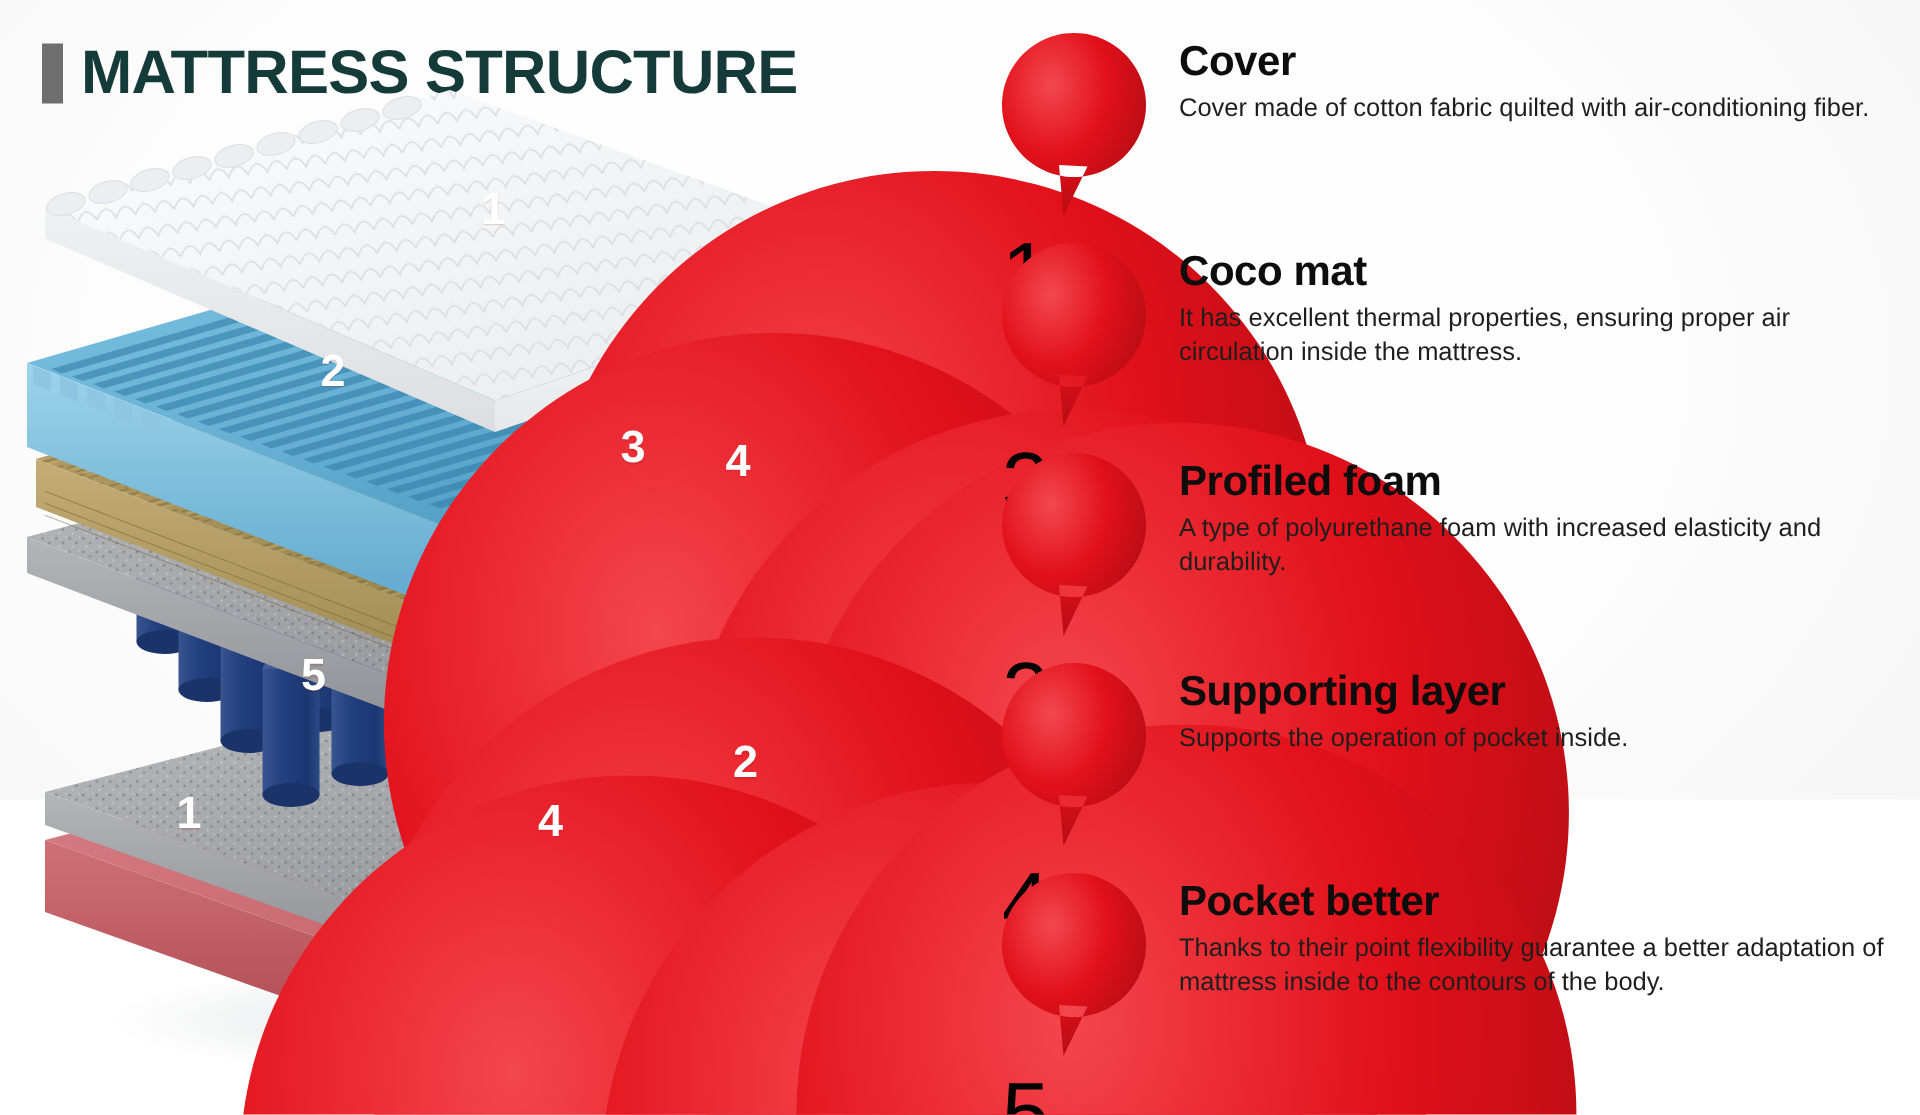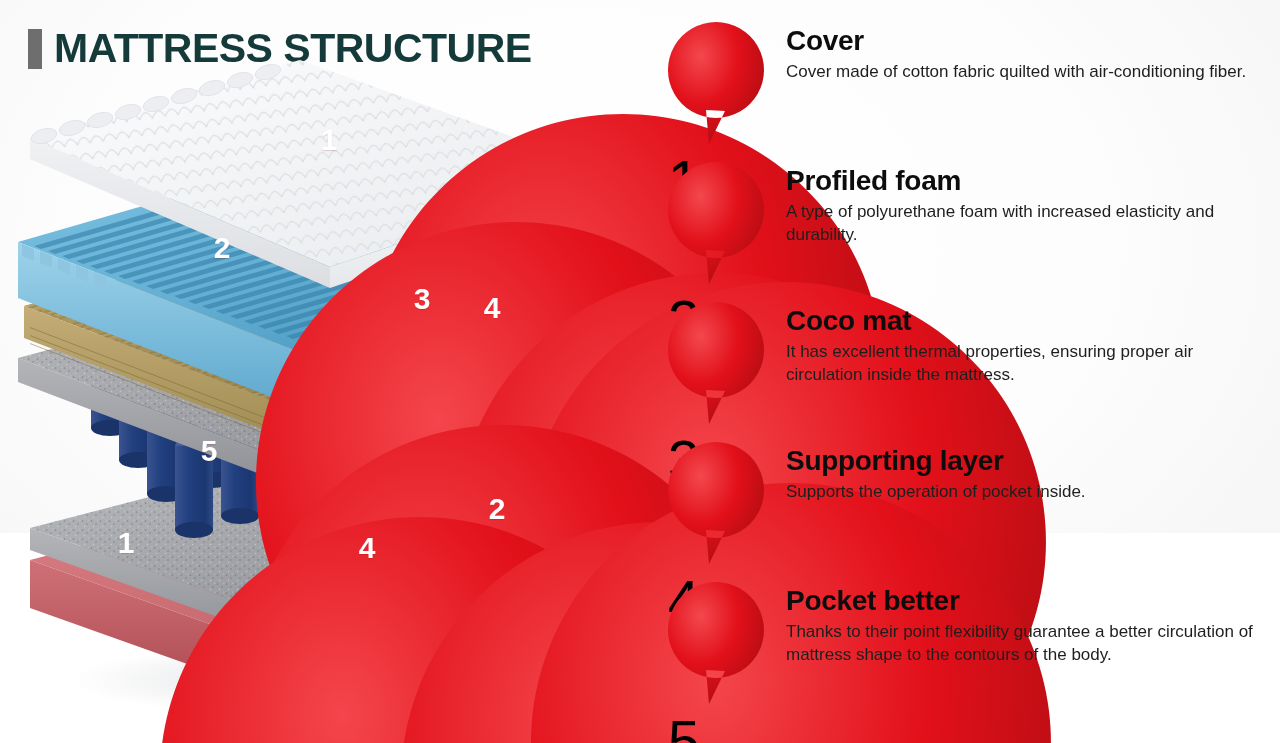--- a/index.html
+++ b/index.html
@@ -638,38 +638,38 @@
         <div class="item-title">Cover</div>
         <div class="item-desc">Cover made of cotton fabric quilted with air-conditioning fiber.</div>
       </div>
     </div>
 
     <div class="list-item">
       <div class="pin-large">
         <svg viewBox="0 0 96 122" width="96" height="122">
           <path d="M48 0 a48 48 0 1 1 -0.01 0 Z M38 88 L41 122 L57 89 Z" fill="url(#pinGlg)"></path>
         </svg>
-        <div class="pin-num">2</div>
+        <div class="pin-num">3</div>
       </div>
       <div class="item-text">
-        <div class="item-title">Profiled foam</div>
-        <div class="item-desc">A type of polyurethane foam with increased elasticity and durability.</div>
+        <div class="item-title">Coco mat</div>
+        <div class="item-desc">It has excellent thermal properties, ensuring proper air circulation inside the mattress.</div>
       </div>
     </div>
 
     <div class="list-item">
       <div class="pin-large">
         <svg viewBox="0 0 96 122" width="96" height="122">
           <path d="M48 0 a48 48 0 1 1 -0.01 0 Z M38 88 L41 122 L57 89 Z" fill="url(#pinGlg)"></path>
         </svg>
-        <div class="pin-num">3</div>
+        <div class="pin-num">2</div>
       </div>
       <div class="item-text">
-        <div class="item-title">Coco mat</div>
-        <div class="item-desc">It has excellent thermal properties, ensuring proper air circulation inside the mattress.</div>
+        <div class="item-title">Profiled foam</div>
+        <div class="item-desc">A type of polyurethane foam with increased elasticity and durability.</div>
       </div>
     </div>
 
     <div class="list-item">
       <div class="pin-large">
         <svg viewBox="0 0 96 122" width="96" height="122">
           <path d="M48 0 a48 48 0 1 1 -0.01 0 Z M38 88 L41 122 L57 89 Z" fill="url(#pinGlg)"></path>
         </svg>
         <div class="pin-num">4</div>
       </div>
@@ -681,18 +681,18 @@
 
     <div class="list-item">
       <div class="pin-large">
         <svg viewBox="0 0 96 122" width="96" height="122">
           <path d="M48 0 a48 48 0 1 1 -0.01 0 Z M38 88 L41 122 L57 89 Z" fill="url(#pinGlg)"></path>
         </svg>
         <div class="pin-num">5</div>
       </div>
       <div class="item-text">
         <div class="item-title">Pocket better</div>
-        <div class="item-desc">Thanks to their point flexibility guarantee a better circulation of mattress shape to the contours of the body.</div>
+        <div class="item-desc">Thanks to their point flexibility guarantee a better adaptation of mattress inside to the contours of the body.</div>
       </div>
     </div>
 
   </div>
 </div>
 
 </body></html>

